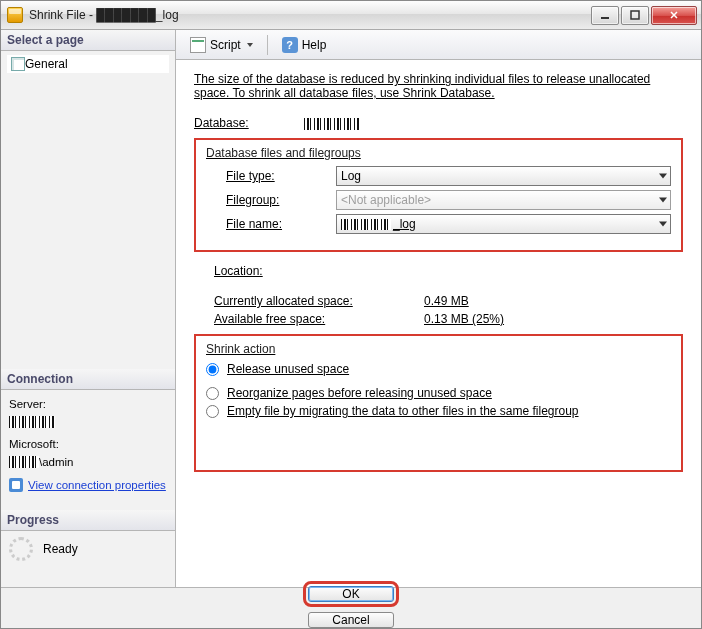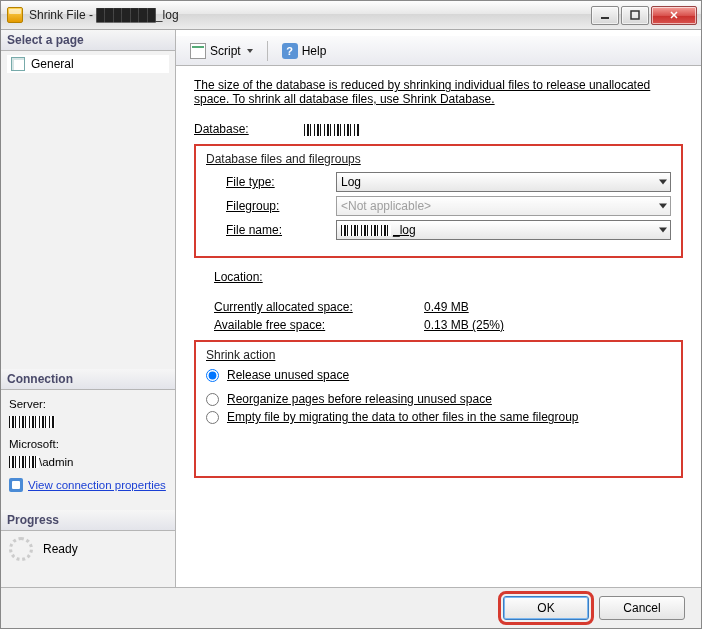--- a/index.html
+++ b/index.html
@@ -59,21 +59,21 @@
   }
   .panel-header {
     background: linear-gradient(#f6f6f6,#e3e4ea);
     border-bottom: 1px solid #b5b5b5;
     padding: 3px 6px;
     font-weight: bold;
     color:#4a4a6a;
   }
   .panel-body { padding: 4px 6px; }
   .nav-item {
-    display:flex; align-items:center; gap:6px;
+    display:flex; align-items:center; 
     padding: 2px 4px;
     background:#fff;
   }
   .nav-item .page-icon{
     width:14px; height:14px; background:#fff; border:1px solid #7aa;
     box-shadow: inset 2px 2px 0 rgba(120,170,170,.3);
   }
   .spacer { flex:1; }
   .conn-block { padding:6px 8px; font-size:11.5px; line-height:1.5; }
   .link { color:#1a3fd4; text-decoration:underline; }
@@ -89,21 +89,21 @@
     letter-spacing: -1px;
     background-image: repeating-linear-gradient(90deg,#111 0 1px,#fff 1px 3px,#111 3px 5px,#fff 5px 6px,#111 6px 7px,#fff 7px 10px);
     color: transparent;
     display:inline-block;
     height:12px; width:52px; vertical-align:middle;
   }
   
   .main {
     flex:1;
     background:#fff;
-    display:flex; flex-direction:column;margin-top:6px;
+    display:flex; flex-direction:column;
   }
   .toolbar {
     height: 30px;
     background: linear-gradient(#fbfbfc,#e9eaef);
     border-bottom:1px solid #b5b5b5;
     display:flex; align-items:center;
     padding: 0 8px; gap:4px;
   }
   .tool-btn {
     display:flex; align-items:center; gap:4px;
@@ -157,21 +157,21 @@
   }
   .spin .spinbtns{position:absolute;right:0;top:0;bottom:0;width:14px;border-left:1px solid #bbb;display:flex;flex-direction:column;}
   .spin .spinbtns div{flex:1;display:flex;align-items:center;justify-content:center;}
   .spin .spinbtns div::before{content:"";width:0;height:0;border-left:3px solid transparent;border-right:3px solid transparent;}
   .spin .spinbtns .up::before{border-bottom:3px solid #666;}
   .spin .spinbtns .down::before{border-top:3px solid #666;}
   .footer{
     height:41px; border-top:1px solid #b5b5b5;
     background:#f0f0f0;
     display:flex; align-items:center; justify-content:flex-end;
-    padding:0 16px; gap:10px;
+    padding:0 16px; gap:10px;flex-direction:column;
   }
   .btn{
     width:86px;height:24px;
     border:1px solid #8a8a8a;border-radius:3px;
     background:linear-gradient(#fdfdfd,#e5e5e5);
     display:flex;align-items:center;justify-content:center;
   }
   .btn.primary{
     border:1px solid #3b7dc2;
     box-shadow:0 0 0 1px #7ab7f0 inset;

